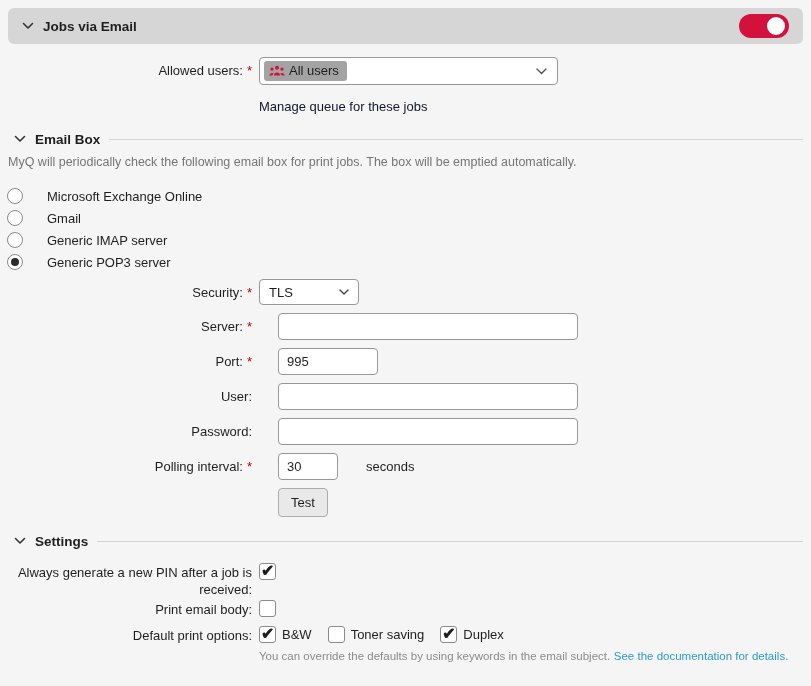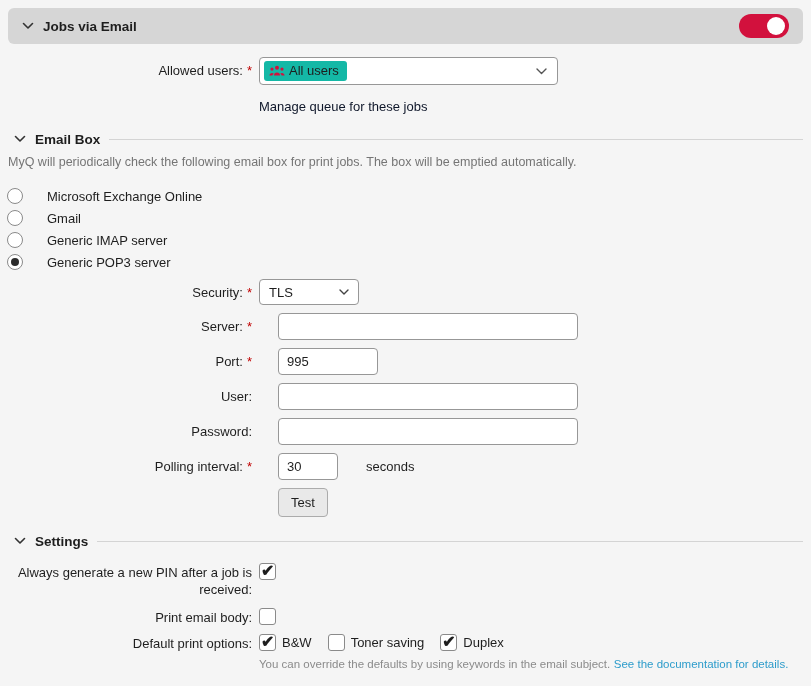--- a/index.html
+++ b/index.html
@@ -68,21 +68,21 @@
   .combobox {
     width: 299px; height: 28px;
     border: 1px solid #979797;
     border-radius: 4px;
     background: #fff;
     display: flex; align-items: center;
     padding: 0 10px 0 4px;
     cursor: pointer;
   }
   .tag {
-    background: #14b8a6;
+    background: #a3a3a3;
     border-radius: 3px;
     padding: 3px 8px 3px 5px;
     display: inline-flex; align-items: center; gap: 4px;
     line-height: 14px;
   }
   .cb-chev { margin-left: auto; display: inline-flex; }
   
   .select {
     width: 100px; height: 24px;
     border: 1px solid #979797;
@@ -140,21 +140,21 @@
     border: 1px solid #ababab;
     border-radius: 4px;
     font-family: "Liberation Sans", sans-serif;
     font-size: 13px;
     color: #1e1e1e;
     cursor: pointer;
   }
   
   .mt13 { margin-top: 13px; } .mt14 { margin-top: 14px; } .mt15 { margin-top: 15px; }
   .mt16 { margin-top: 16px; } .mt6 { margin-top: 6px; } .mt8 { margin-top: 8px; gap: 19px; }
-  .mt4 { margin-top: 4px; } .mt10 { margin-top: 10px; }
+  .mt4 { margin-top: 4px; } .mt10 { margin-top: 2px; }
 </style>
 </head>
 <body>
 
 <div class="panel-header">
   <span class="chev">
     <svg width="12" height="8" viewBox="0 0 12 8">
         <path d="M1.5 1.5 L6 6 L10.5 1.5" fill="none" stroke="#333" stroke-width="1.6" stroke-linecap="round" stroke-linejoin="round"></path>
       </svg>
   </span>

